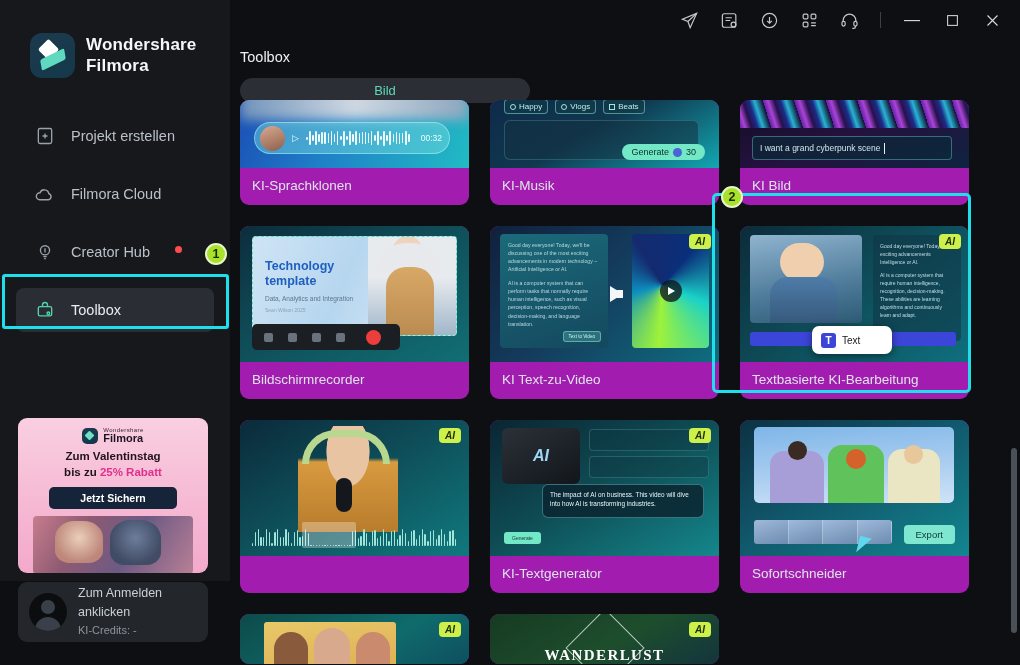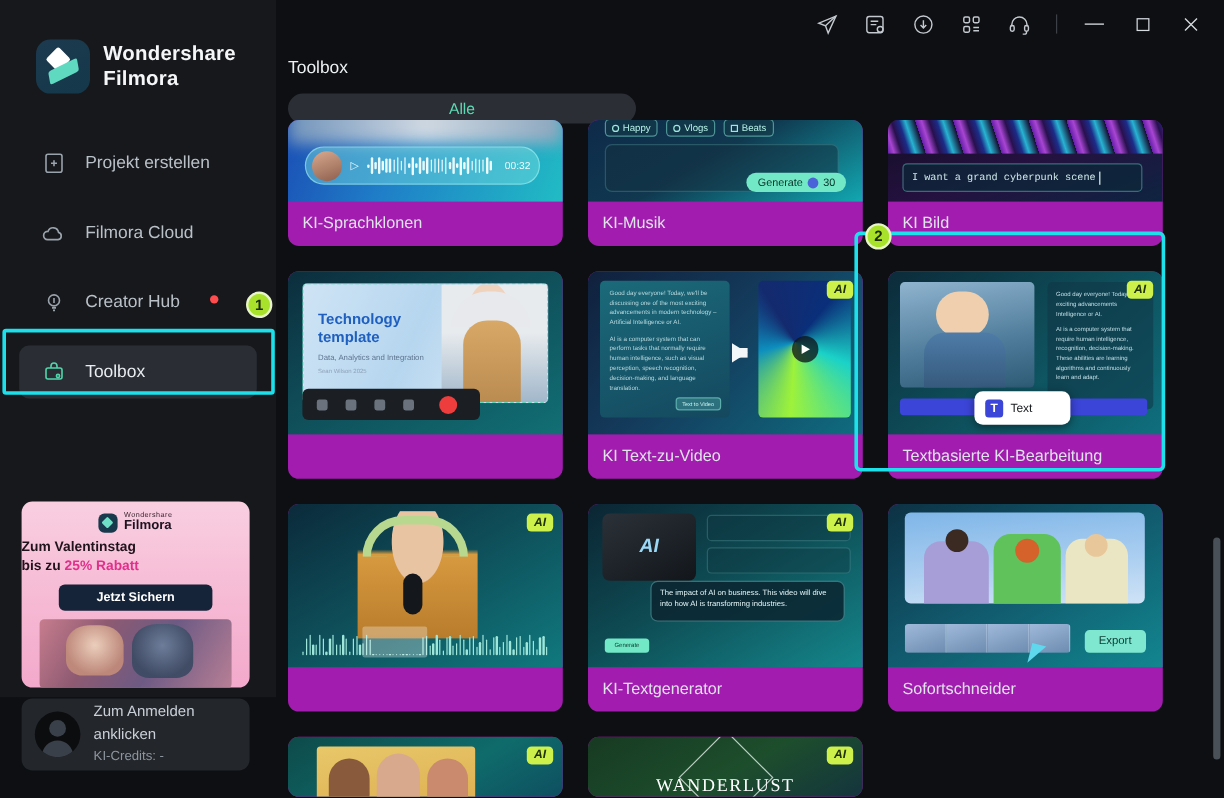--- a/index.html
+++ b/index.html
@@ -64,21 +64,21 @@
   .promo {
     position: absolute; left: 18px; top: 418px; width: 190px; height: 155px;
     border-radius: 9px; overflow: hidden;
     background: linear-gradient(180deg, #f9cfe0 0%, #f6b9d4 55%, #f3a9cb 100%);
   }
   .promo-logo { display:flex; align-items:center; justify-content:center; gap:5px; padding-top:9px;}
   .promo-logo .pl-sq { width:16px;height:16px;border-radius:5px;background:linear-gradient(140deg,#1d3a4f,#14384a);position:relative;}
   .promo-logo .pl-sq:after{content:"";position:absolute;left:4px;top:4px;width:7px;height:7px;background:#6fe0c7;transform:rotate(45deg);border-radius:1px;}
   .promo-logo .pl-t1 { font-size: 6px; color:#3a2430; letter-spacing:.4px; line-height:1;}
   .promo-logo .pl-t2 { font-size: 11px; color:#1c1320; font-weight:bold; line-height:1;}
-  .promo-h { text-align:left; margin-top:5px; color:#20131c; font-size:11.5px; font-weight:bold; line-height:1.36;}
+  .promo-h { text-align:center; margin-top:5px; color:#20131c; font-size:11.5px; font-weight:bold; line-height:1.36;}
   .promo-h .pct { color:#e0308c; }
   .promo-h .fur { color:#e0308c; }
   .promo-btn {
     margin: 7px auto 0; width: 128px; height: 22px; border-radius: 5px;
     background: #16243a; color: #fff; font-size: 10.5px; font-weight: bold;
     display:flex; align-items:center; justify-content:center; cursor:pointer;
   }
   .promo-img {
     margin: 7px auto 0; width: 160px; height: 58px; border-radius: 4px;
     background: linear-gradient(120deg,#c77d8e 0%,#8e5a72 30%,#6d5a84 60%,#b87f95 100%);
@@ -149,21 +149,21 @@
   .voice-wave i { display:block; width:1.6px; background:#eafcff; border-radius:1px; }
   .voice-time { color:#f0feff; font-size:8.5px; padding-right:7px; }
 
   .t-music { background: linear-gradient(150deg,#0e2a4a 0%,#10384f 45%,#12a8b2 100%); }
   .chipsrow { position:absolute; left:14px; top:-1px; display:flex; gap:7px; }
   .chip { border:1px solid rgba(130,225,215,.55); color:#b6efe6; font-size:8px; border-radius:4px; padding:2px 5px; background:rgba(20,60,70,.5); display:flex;align-items:center;gap:3px;}
   .music-panel { position:absolute; left:14px; top:20px; width:195px; height:40px; border:1px solid rgba(110,200,200,.25); border-radius:6px; background:rgba(20,50,66,.55);}
   .gen-btn { position:absolute; right:14px; bottom:8px; background:#73e8c6; color:#08312a; font-size:9px; border-radius:10px; padding:3px 9px; display:flex; align-items:center; gap:4px;}
   .gen-btn .coin { width:9px;height:9px;border-radius:50%;background:#4a63d8;}
 
-  .t-img { background: linear-gradient(160deg,#120e24 0%,#251140 50%,#0e2440 100%); font-family: Liberation Mono, monospace; }
+  .t-img { background: linear-gradient(160deg,#120e24 0%,#251140 50%,#0e2440 100%); }
   .cyber { position:absolute; left:0; top:-44px; width:100%; height:72px;
     background: repeating-linear-gradient(72deg,#6a1fb3 0px,#b44ae0 5px,#2a1050 11px,#1b2f8f 17px,#28c2e0 22px,#140c2c 30px); opacity:.92;}
   .prompt-box { position:absolute; left:12px; bottom:8px; width:200px; height:24px; border:1px solid rgba(120,220,220,.4); border-radius:4px; background:rgba(12,40,56,.7); display:flex;align-items:center;padding-left:7px;}
   .prompt-box span { color:#cfe8ea; font-size:8.5px; }
   .prompt-box .caret { width:1px;height:11px;background:#dff3f5;margin-left:3px;}
 
   
   .t-rec { background: linear-gradient(150deg,#0c2d3c 0%,#0f4a56 40%,#116f74 100%); }
   .rec-inner { position:absolute; left:12px; top:10px; width:205px; height:100px; border:1px dashed #5fd9c0; border-radius:4px; overflow:hidden;
     background: linear-gradient(115deg,#cfe4f5 0%,#b6d6ef 45%,#e3eef8 100%); }
@@ -239,21 +239,21 @@
   
   .row4-clip { height: 50px !important; }
   .t-r41 { background: linear-gradient(150deg,#0e4a4a 0%,#0f6b6b 60%,#0e4f60 100%); }
   .r41-in { position:absolute; left:24px; top:8px; width:132px; height:60px; background:linear-gradient(170deg,#e8c86a,#dcab4e); border-radius:3px;}
   .r41-in:before{content:"";position:absolute;left:10px;top:10px;width:34px;height:40px;border-radius:17px 17px 10px 10px;background:#8a5a3c;}
   .r41-in:after{content:"";position:absolute;left:50px;top:6px;width:36px;height:46px;border-radius:18px 18px 10px 10px;background:#d9a98e;}
   .r41-p3 { position:absolute; left:92px; top:10px; width:34px; height:44px; border-radius:17px 17px 10px 10px; background:#c98a6e;}
 
   .t-r42 { background: linear-gradient(150deg,#173a22 0%,#1d4e2c 55%,#14343e 100%); }
   .r42-dia { position:absolute; left:50%; top:6px; transform:translateX(-50%) rotate(45deg); width:56px; height:56px; border:1.5px solid rgba(235,245,240,.75);}
-  .r42-wl { position:absolute; left:0; right:0; top:33px; text-align:center; color:#fff; font-size:15px; font-weight:normal; letter-spacing:1.4px; font-family:"Liberation Serif", serif;}
+  .r42-wl { position:absolute; left:0; right:0; top:33px; text-align:center; color:#fff; font-size:15px; font-weight:bold; letter-spacing:1.4px; font-family:"Liberation Serif", serif;}
 
   
   .scroll-track { position:absolute; right:2px; top:100px; width:7px; height:565px; }
   .scroll-thumb { position:absolute; right:3px; top:448px; width:6px; height:185px; border-radius:3px; background:#4a5057; cursor:pointer;}
 
   #badge2 { left: 491px; top: 186px; z-index: 60; }
   .card-hl {
     position:absolute; left:482px; top:193px; width:259px; height:200px;
     border:3px solid #1de0ea; border-radius:5px; pointer-events:none; z-index:50;
   }
@@ -401,21 +401,21 @@
         <svg width="15" height="15" viewBox="0 0 24 24" fill="none" stroke="currentColor" stroke-width="1.8">
             <path d="M4 4l16 16M20 4L4 20"></path>
           </svg>
       </div>
     </div>
 
     <div class="page-title">Toolbox</div>
 
     <div class="filterbar">
       <div class="filter-pill">
-        <span>Alle</span>
+        <span>Bild</span>
       </div>
     </div>
 
     <div class="grid-wrap">
       <div class="grid">
 
         <div class="card">
           <div class="thumb row-clip t-voice">
             <div class="voice-blur"></div>
 
@@ -510,20 +510,21 @@
               <div class="rec-person"></div>
             </div>
             <div class="rec-bar">
               <i></i>
               <i></i>
               <i></i>
               <i></i>
               <span class="redrec"></span>
             </div>
           </div>
+          <div class="cap">Bildschirmrecorder</div>
         </div>
 
         <div class="card">
           <div class="thumb t-t2v">
             <span class="ai-tag">AI</span>
             <div class="t2v-left">
               <p>Good day everyone! Today, we'll be discussing one of the most exciting advancements in modern technology – Artificial Intelligence or AI.</p>
               <p>AI is a computer system that can perform tasks that normally require human intelligence, such as visual perception, speech recognition, decision-making, and language translation.</p>
               <span class="t2vbtn">Text to Video</span>
             </div>

